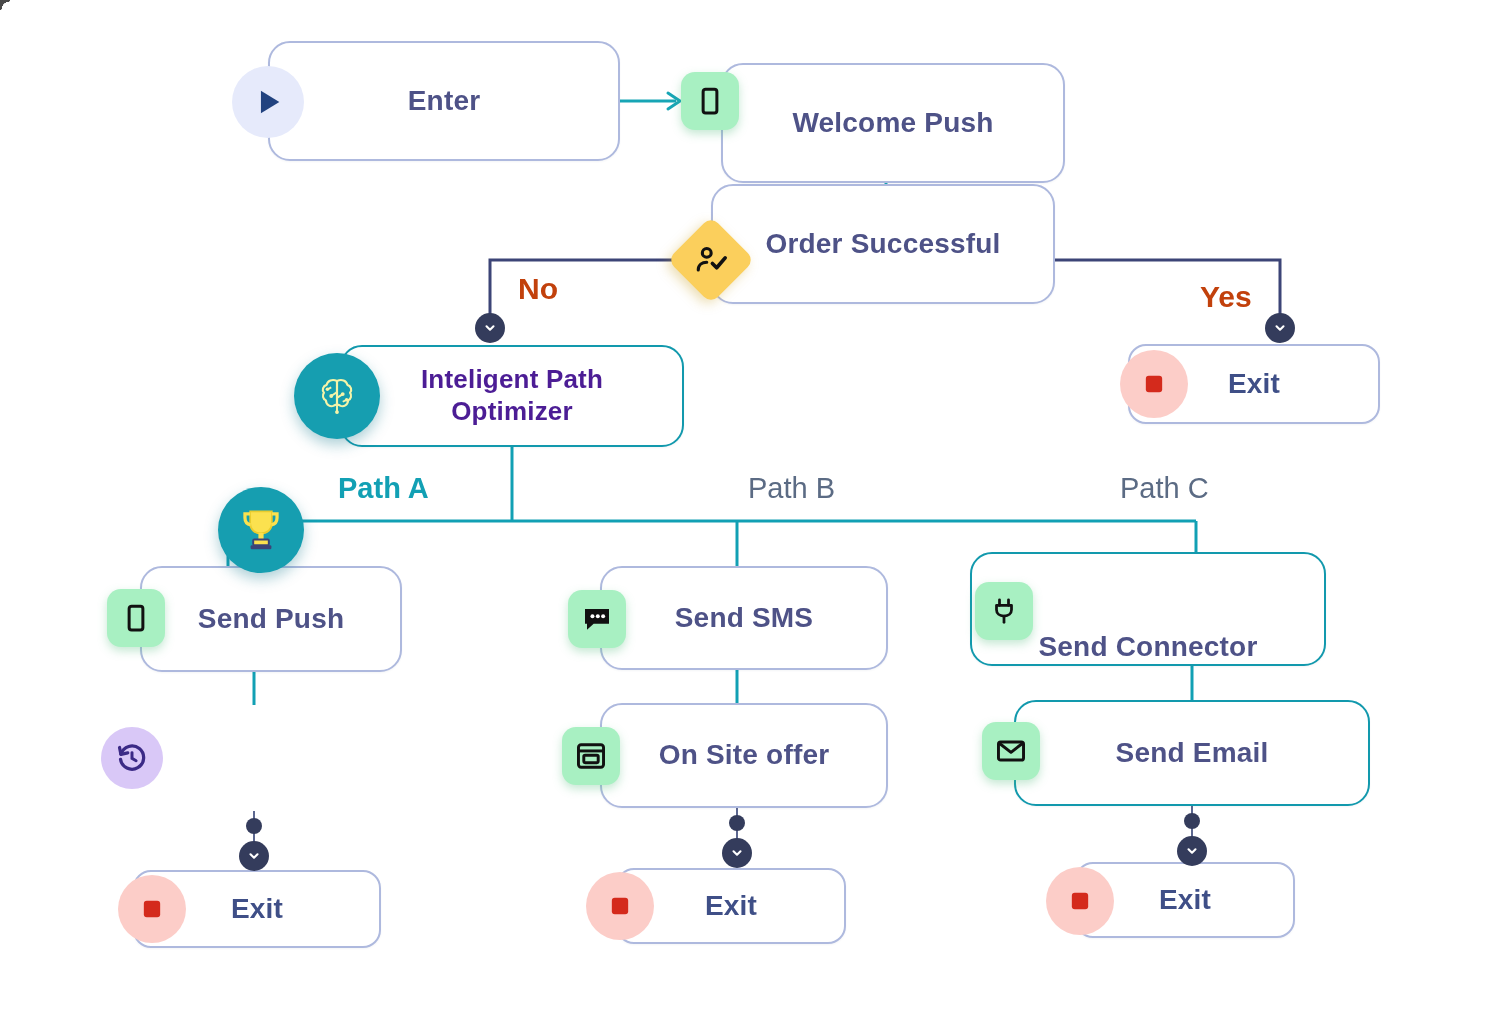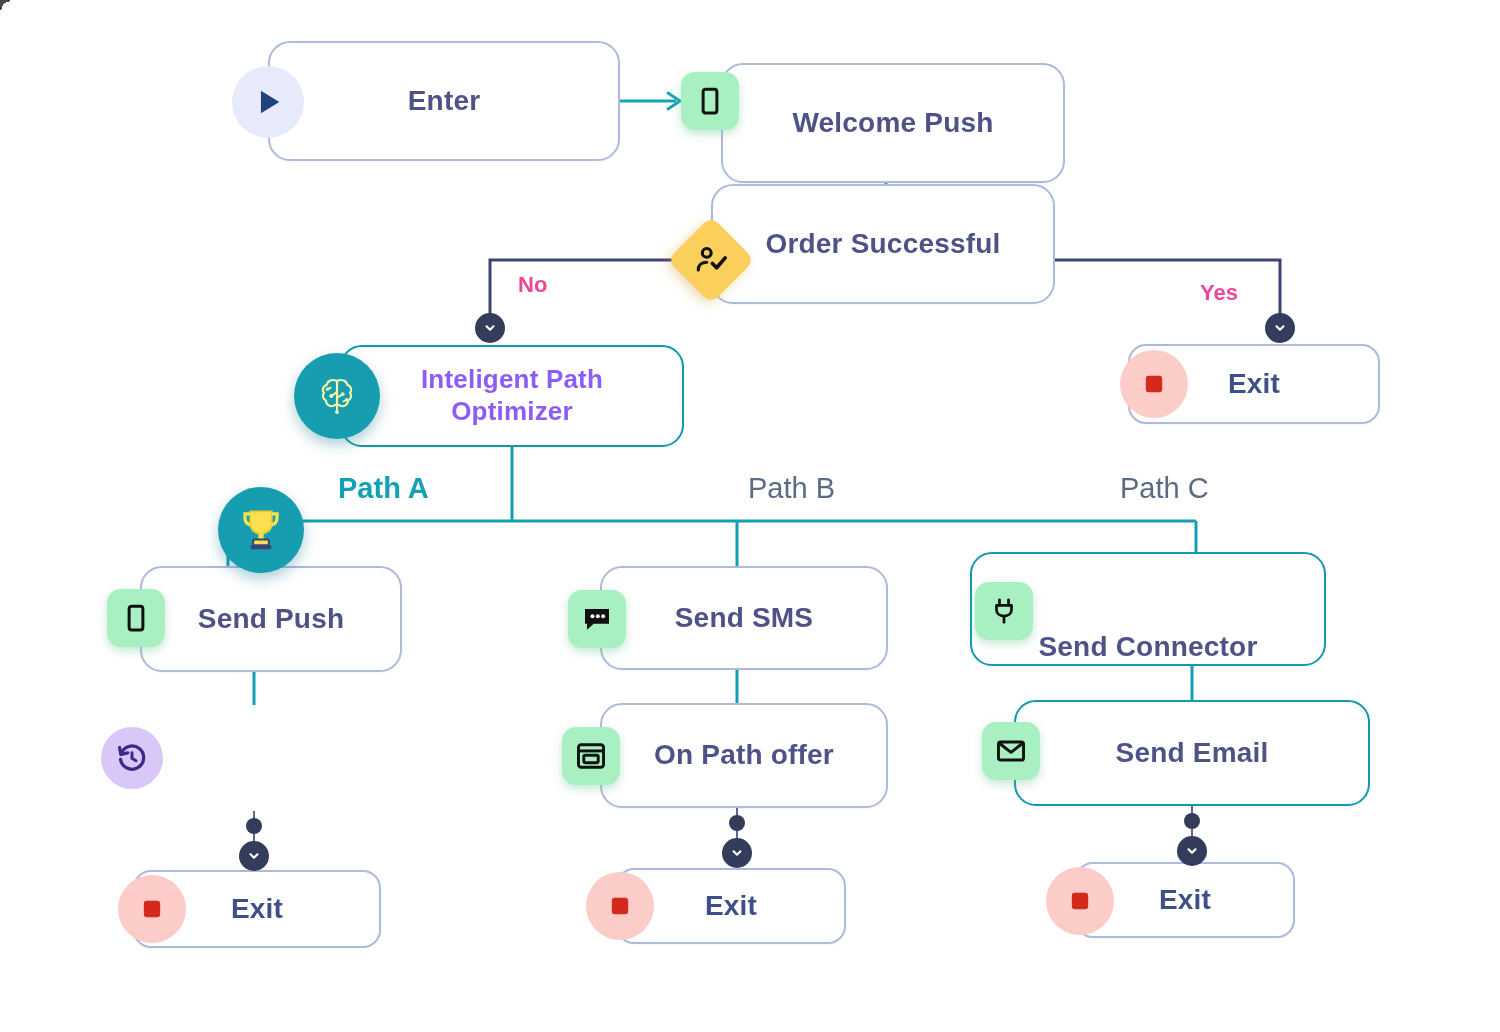--- a/index.html
+++ b/index.html
@@ -32,21 +32,21 @@
   .node-label{
     color:#4e5287;
     font-size:28px;
     font-weight:bold;
     letter-spacing:.2px;
     text-align:center;
     line-height:1.22;
     padding:0 18px;
   }
   .node-label.small{font-size:26px;}
-  .node-label.tealtext{color:#8b5cf6;}
+  .node-label.tealtext{color:#4c1d95;}
   .node-label.exit{color:#3f4f87;}
 
   
   .badge{
     position:absolute;
     z-index:4;
     display:flex;
     align-items:center;
     justify-content:center;
   }
@@ -87,23 +87,23 @@
     font-size:29px;
     font-weight:normal;
     color:#5b6b84;
     white-space:nowrap;
     text-align:center;
   }
   .path-label.teal{color:#12a0b4;font-weight:bold;}
   .branch-label{
     position:absolute;
     z-index:3;
-    font-size:22px;
+    font-size:30px;
     font-weight:bold;
-    color:#ec4899;
+    color:#c2410c;
     white-space:nowrap;
   }
 
   
   .cap{
     position:absolute;
     z-index:4;
     border-radius:50%;
     display:flex;align-items:center;justify-content:center;
   }
@@ -271,21 +271,21 @@
   <div class="badge badge-square" style="left:568px;top:590px;">
     <svg width="32" height="32" viewBox="0 0 24 24">
       <path d="M3 4.5 H21 V15.5 H9.5 L4.5 20 V15.5 H3 Z" fill="#111"></path>
       <circle cx="8.6" cy="10" r="1.5" fill="#fff"></circle>
         <circle cx="12.6" cy="10" r="1.5" fill="#fff"></circle>
         <circle cx="16.6" cy="10" r="1.5" fill="#fff"></circle>
     </svg>
   </div>
 
   <div class="node" style="left:600px;top:703px;width:288px;height:105px;">
-    <span class="node-label">On Path offer</span>
+    <span class="node-label">On Site offer</span>
   </div>
   <div class="badge badge-square" style="left:562px;top:727px;">
     <svg width="32" height="32" viewBox="0 0 24 24">
       <rect x="2.6" y="3.6" width="18.8" height="16.8" rx="2" fill="none" stroke="#111" stroke-width="2.2"></rect>
       <line x1="2.6" y1="8.2" x2="21.4" y2="8.2" stroke="#111" stroke-width="2.2"></line>
       <rect x="6.6" y="11.4" width="10.8" height="5.6" rx="1" fill="none" stroke="#111" stroke-width="2.2"></rect>
     </svg>
   </div>
 
   <div class="cap cap-dot" style="left:729px;top:815px;"></div>

